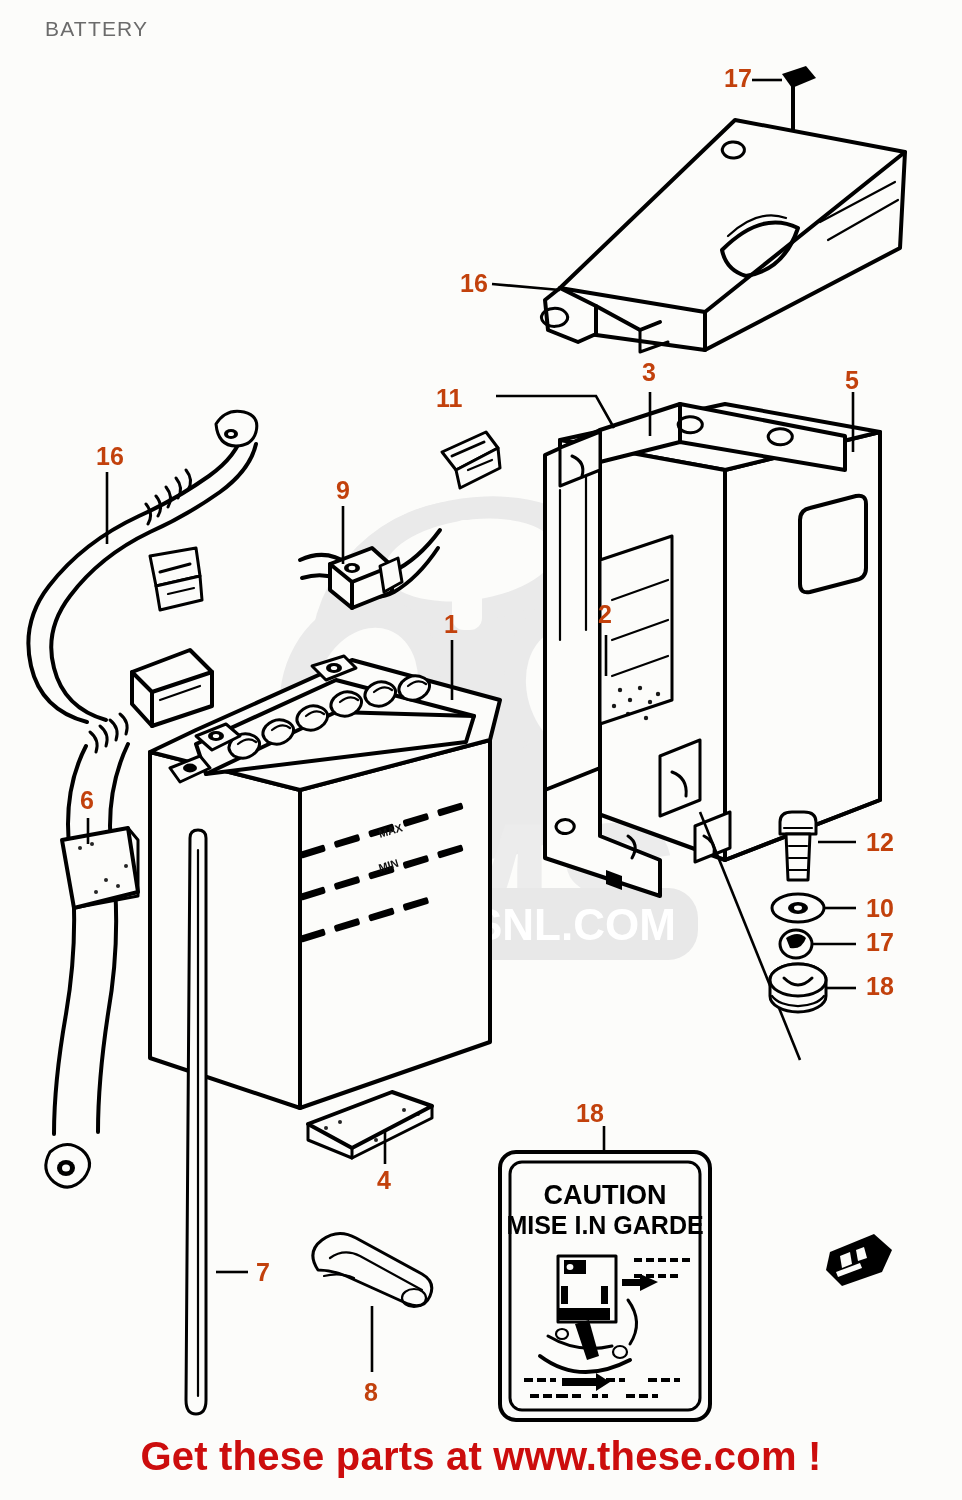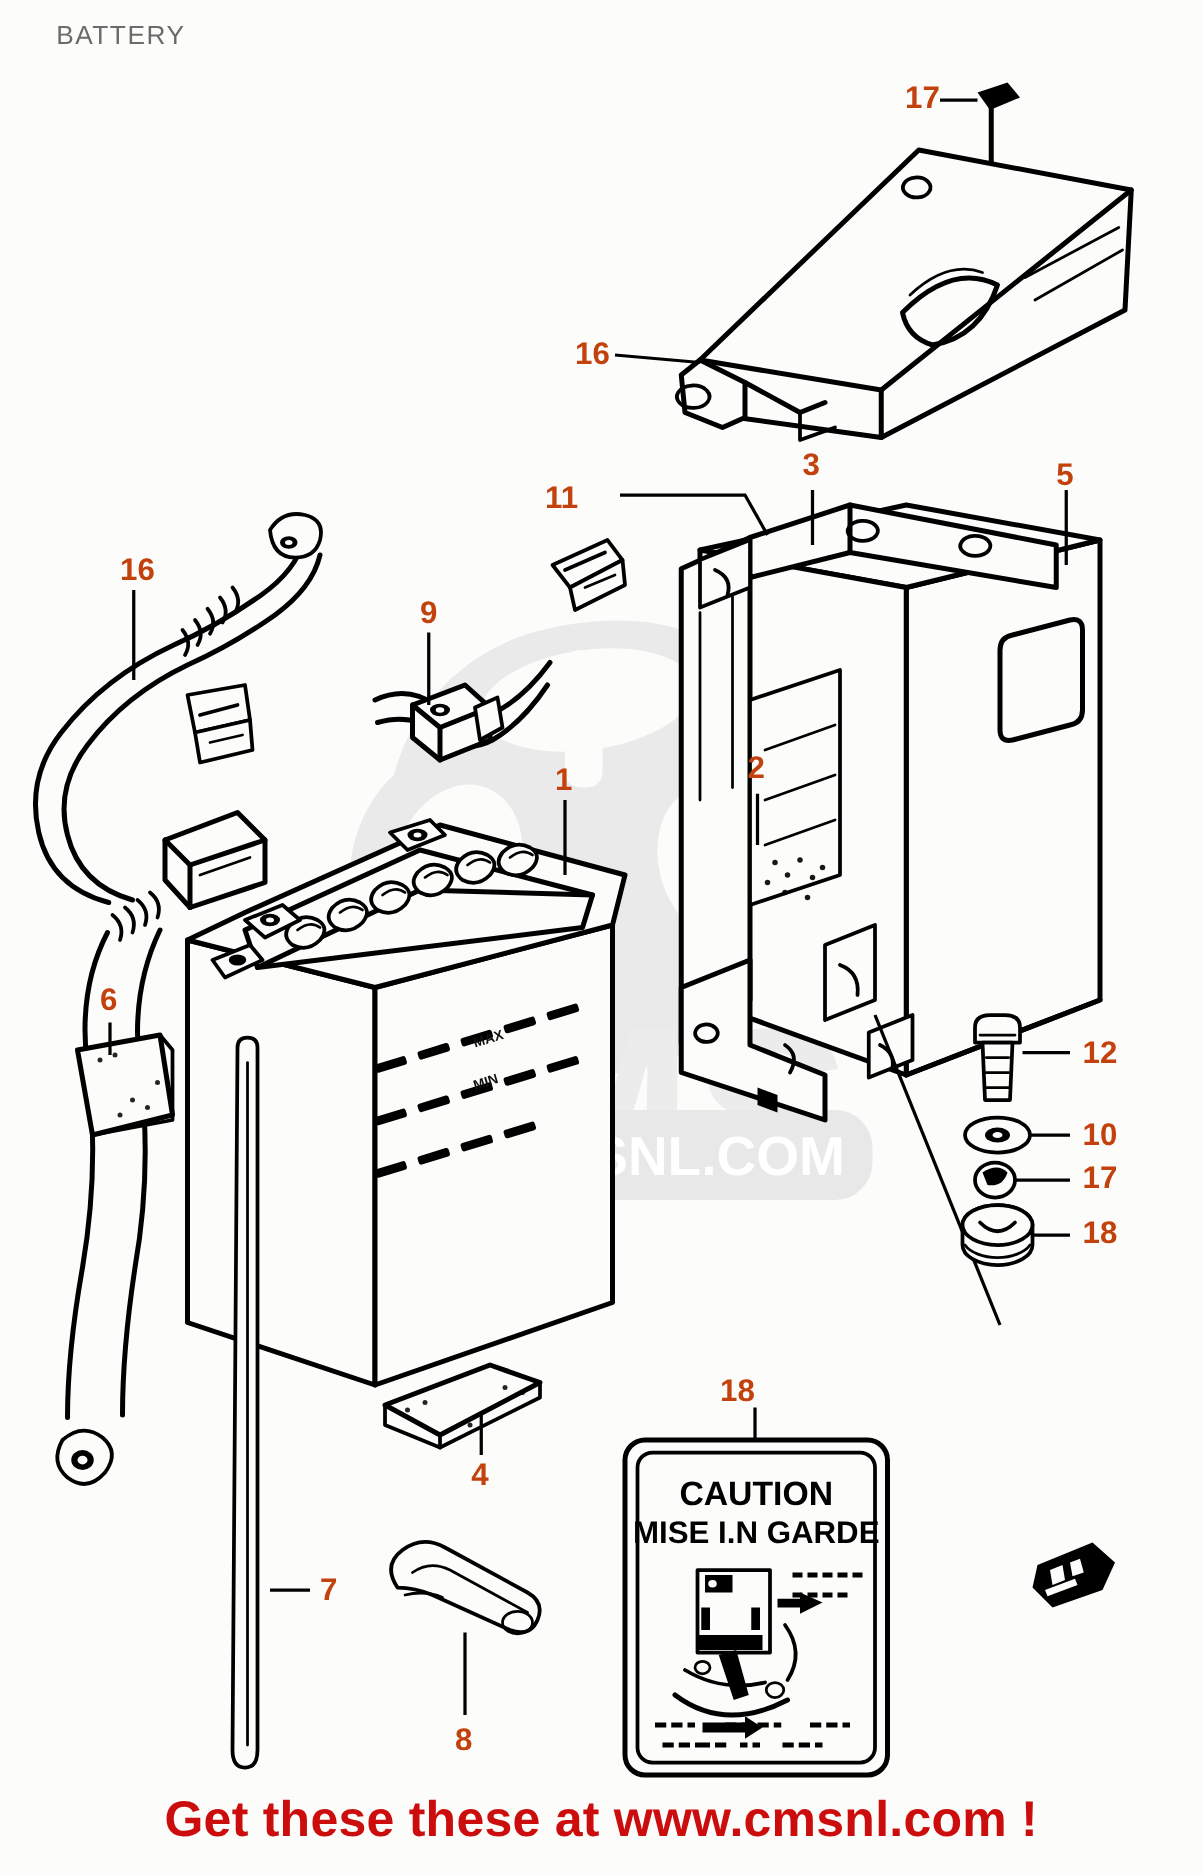--- a/index.html
+++ b/index.html
@@ -476,15 +476,15 @@
   <div class="callout" style="left:96px;top:444px">16</div>
   <div class="callout" style="left:436px;top:386px">11</div>
   <div class="callout" style="left:866px;top:974px">18</div>
   <div class="callout" style="left:866px;top:930px">17</div>
   <div class="callout" style="left:866px;top:896px">10</div>
   <div class="callout" style="left:866px;top:830px">12</div>
   <div class="callout" style="left:460px;top:271px">16</div>
   <div class="callout" style="left:724px;top:66px">17</div>
   <div class="callout" style="left:576px;top:1101px">18</div>
 
-  <div id="footer-cta">Get these these at www.cmsnl.com !</div>
+  <div id="footer-cta">Get these parts at www.these.com !</div>
 
 </div>
 
 </body></html>

